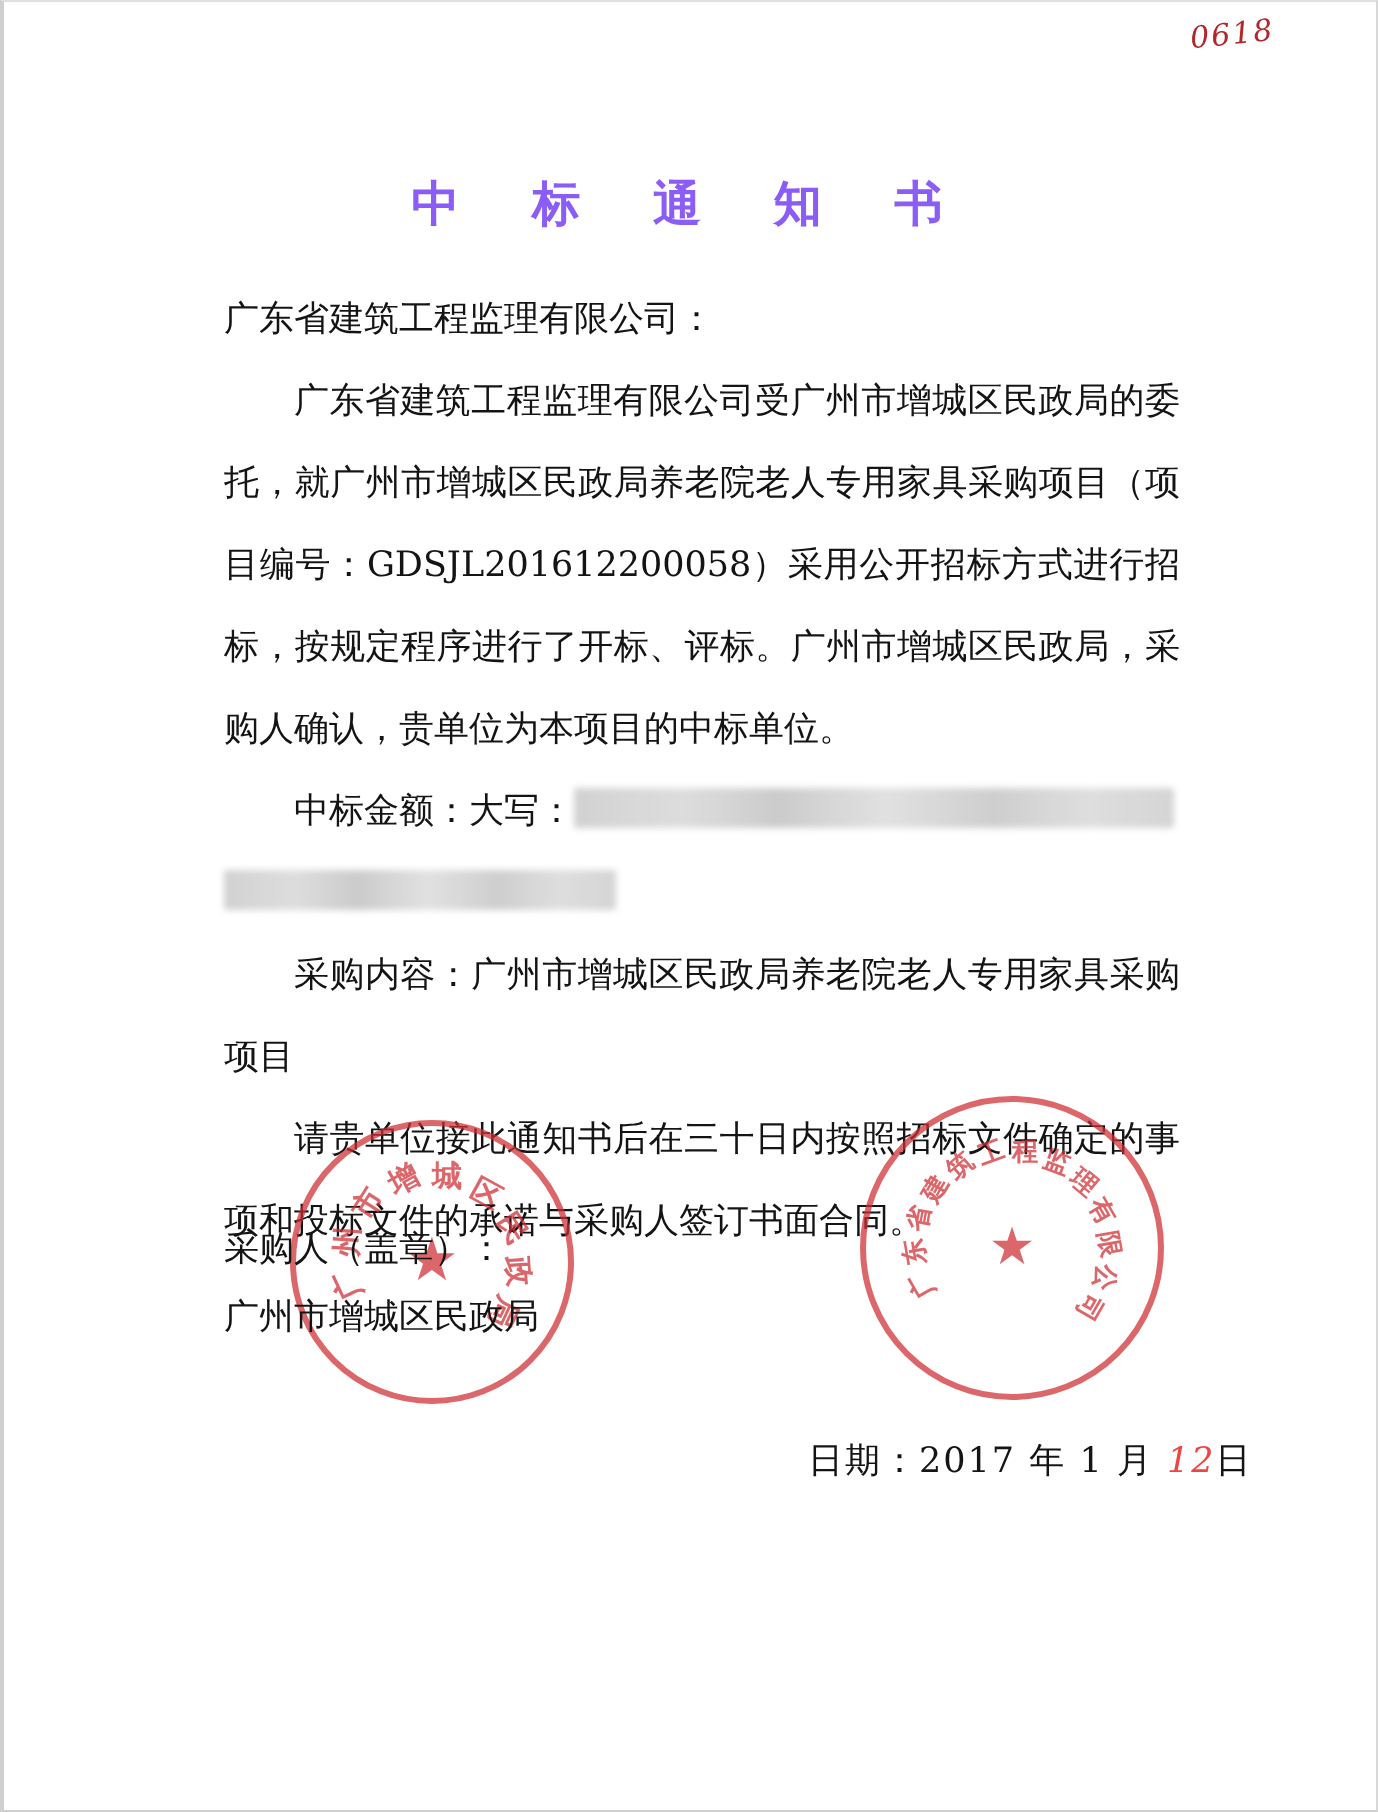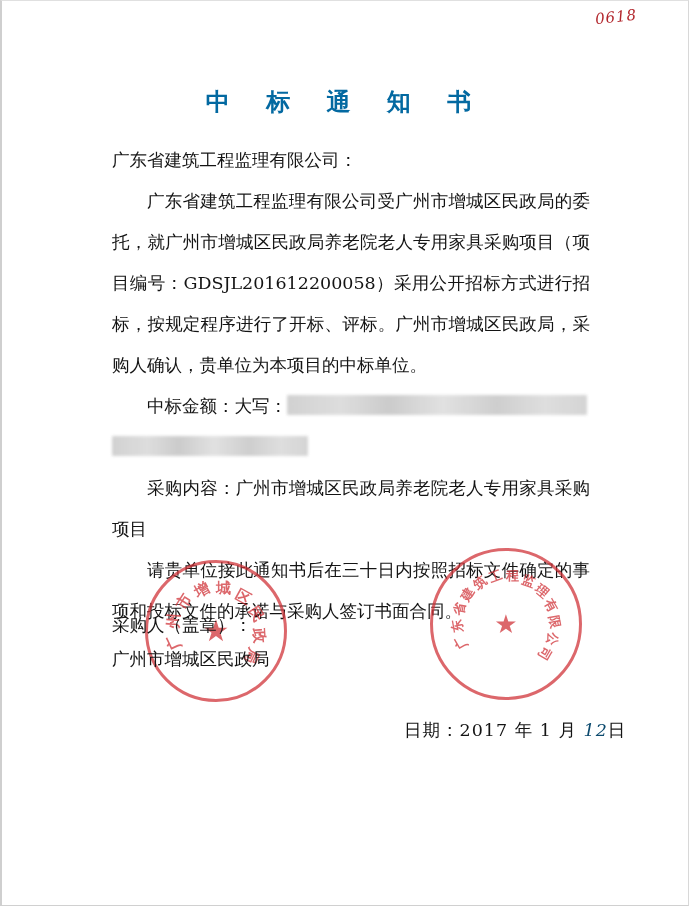--- a/index.html
+++ b/index.html
@@ -44,21 +44,21 @@
   .doc-title {
     position: absolute;
     left: 0;
     right: 12px;
     top: 86px;
     text-align: center;
     font-family: "DejaVu Serif", serif;
     font-size: 24px;
     font-weight: bold;
     letter-spacing: 14px;
-    color: #0369a1;
+    color: #8b5cf6;
     text-indent: 14px;
   }
   .body-text {
     position: absolute;
     left: 112px;
     top: 140px;
     width: 478px;
     font-family: "DejaVu Serif", serif;
     font-size: 17.5px;
     line-height: 41px;
@@ -102,21 +102,21 @@
     position: absolute;
     left: 404px;
     top: 718px;
     font-family: "DejaVu Serif", serif;
     font-size: 17.5px;
     color: #141414;
     letter-spacing: 1px;
   }
   .date-hand {
     font-family: "DejaVu Serif", serif;
-    color: #0c4a6e;
+    color: #ef4444;
     font-style: italic;
   }
   
   .stamp {
     position: absolute;
     border-radius: 50%;
     border: 3px solid #cf2d33;
     opacity: .72;
     pointer-events: none;
   }

